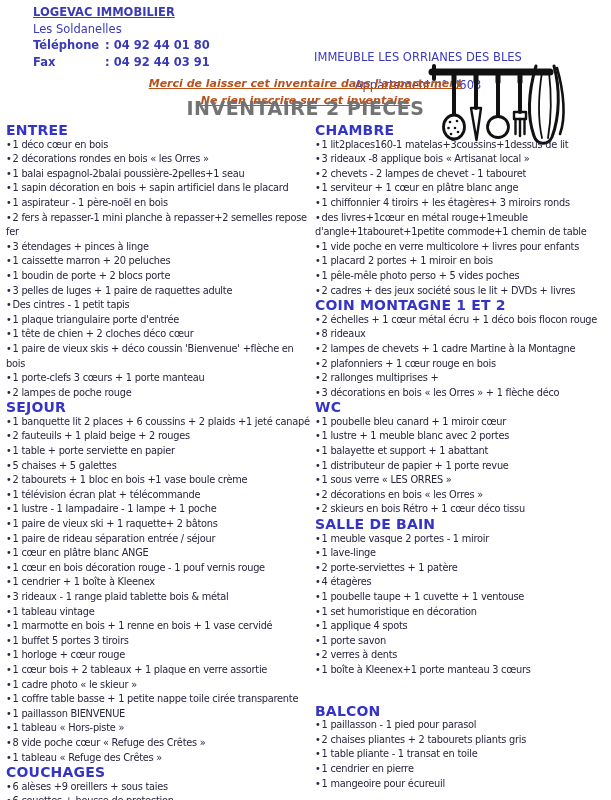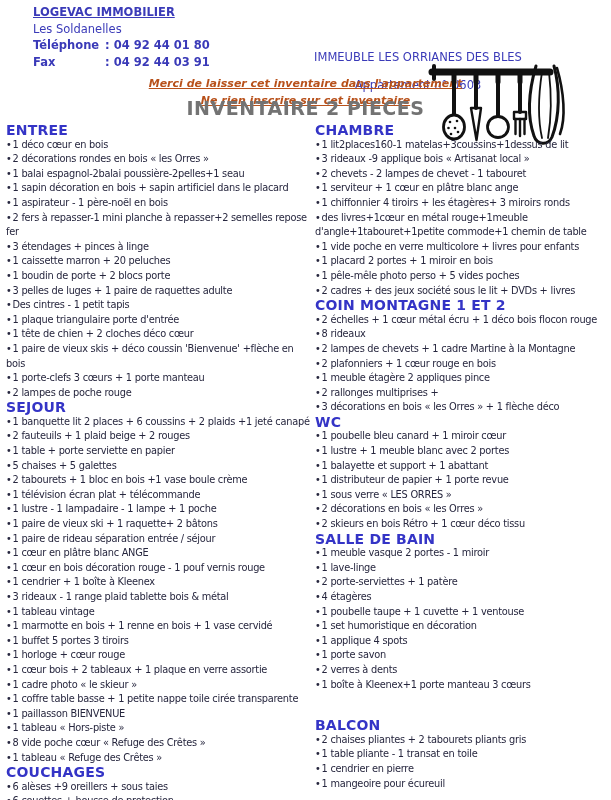--- a/index.html
+++ b/index.html
@@ -151,37 +151,36 @@
         <div class="section">
           <div class="section-heading">COUCHAGES</div>
           <div class="line"><span class="bullet">•</span><span>6 alèses +9 oreillers + sous taies</span></div>
           <div class="line"><span class="bullet">•</span><span>6 couettes + housse de protection</span></div>
         </div>
       </div>
     <div class="col col-right" id="col-right">
         <div class="section">
           <div class="section-heading">CHAMBRE</div>
           <div class="line"><span class="bullet">•</span><span>1 lit2places160-1 matelas+3coussins+1dessus de lit</span></div>
-          <div class="line"><span class="bullet">•</span><span>3 rideaux -9 applique bois « Artisanat local »</span></div>
+          <div class="line"><span class="bullet">•</span><span>3 rideaux -8 applique bois « Artisanat local »</span></div>
           <div class="line"><span class="bullet">•</span><span>2 chevets - 2 lampes de chevet - 1 tabouret</span></div>
           <div class="line"><span class="bullet">•</span><span>1 serviteur + 1 cœur en plâtre blanc ange</span></div>
           <div class="line"><span class="bullet">•</span><span>1 chiffonnier 4 tiroirs + les étagères+ 3 miroirs ronds</span></div>
           <div class="line"><span class="bullet">•</span><span>des livres+1cœur en métal rouge+1meuble d'angle+1tabouret+1petite commode+1 chemin de table</span></div>
           <div class="line"><span class="bullet">•</span><span>1 vide poche en verre multicolore + livres pour enfants</span></div>
           <div class="line"><span class="bullet">•</span><span>1 placard 2 portes + 1 miroir en bois</span></div>
           <div class="line"><span class="bullet">•</span><span>1 pêle-mêle photo perso + 5 vides poches</span></div>
           <div class="line"><span class="bullet">•</span><span>2 cadres + des jeux société sous le lit + DVDs + livres</span></div>
         </div>
         <div class="section">
           <div class="section-heading">COIN MONTAGNE 1 ET 2</div>
           <div class="line"><span class="bullet">•</span><span>2 échelles + 1 cœur métal écru + 1 déco bois flocon rouge</span></div>
           <div class="line"><span class="bullet">•</span><span>8 rideaux</span></div>
           <div class="line"><span class="bullet">•</span><span>2 lampes de chevets + 1 cadre Martine à la Montagne</span></div>
           <div class="line"><span class="bullet">•</span><span>2 plafonniers + 1 cœur rouge en bois</span></div>
-          <div class="line"><span class="bullet">•</span><span>1 meuble étagère 2 appliques pince</span></div>
           <div class="line"><span class="bullet">•</span><span>2 rallonges multiprises +</span></div>
           <div class="line"><span class="bullet">•</span><span>3 décorations en bois « les Orres » + 1 flèche déco</span></div>
         </div>
         <div class="section">
           <div class="section-heading">WC</div>
           <div class="line"><span class="bullet">•</span><span>1 poubelle bleu canard + 1 miroir cœur</span></div>
           <div class="line"><span class="bullet">•</span><span>1 lustre + 1 meuble blanc avec 2 portes</span></div>
           <div class="line"><span class="bullet">•</span><span>1 balayette et support + 1 abattant</span></div>
           <div class="line"><span class="bullet">•</span><span>1 distributeur de papier + 1 porte revue</span></div>
           <div class="line"><span class="bullet">•</span><span>1 sous verre « LES ORRES »</span></div>
@@ -196,20 +195,21 @@
           <div class="line"><span class="bullet">•</span><span>4 étagères</span></div>
           <div class="line"><span class="bullet">•</span><span>1 poubelle taupe + 1 cuvette + 1 ventouse</span></div>
           <div class="line"><span class="bullet">•</span><span>1 set humoristique en décoration</span></div>
           <div class="line"><span class="bullet">•</span><span>1 applique 4 spots</span></div>
           <div class="line"><span class="bullet">•</span><span>1 porte savon</span></div>
           <div class="line"><span class="bullet">•</span><span>2 verres à dents</span></div>
           <div class="line"><span class="bullet">•</span><span>1 boîte à Kleenex+1 porte manteau 3 cœurs</span></div>
         </div>
         <div class="section gap-before">
           <div class="section-heading">BALCON</div>
+          <div class="line"><span class="bullet">•</span><span>1 paillasson - 1 pied pour parasol</span></div>
           <div class="line"><span class="bullet">•</span><span>2 chaises pliantes + 2 tabourets pliants gris</span></div>
           <div class="line"><span class="bullet">•</span><span>1 table pliante - 1 transat en toile</span></div>
           <div class="line"><span class="bullet">•</span><span>1 cendrier en pierre</span></div>
           <div class="line"><span class="bullet">•</span><span>1 mangeoire pour écureuil</span></div>
         </div>
       </div>
   </div>
 
 </div>
 

